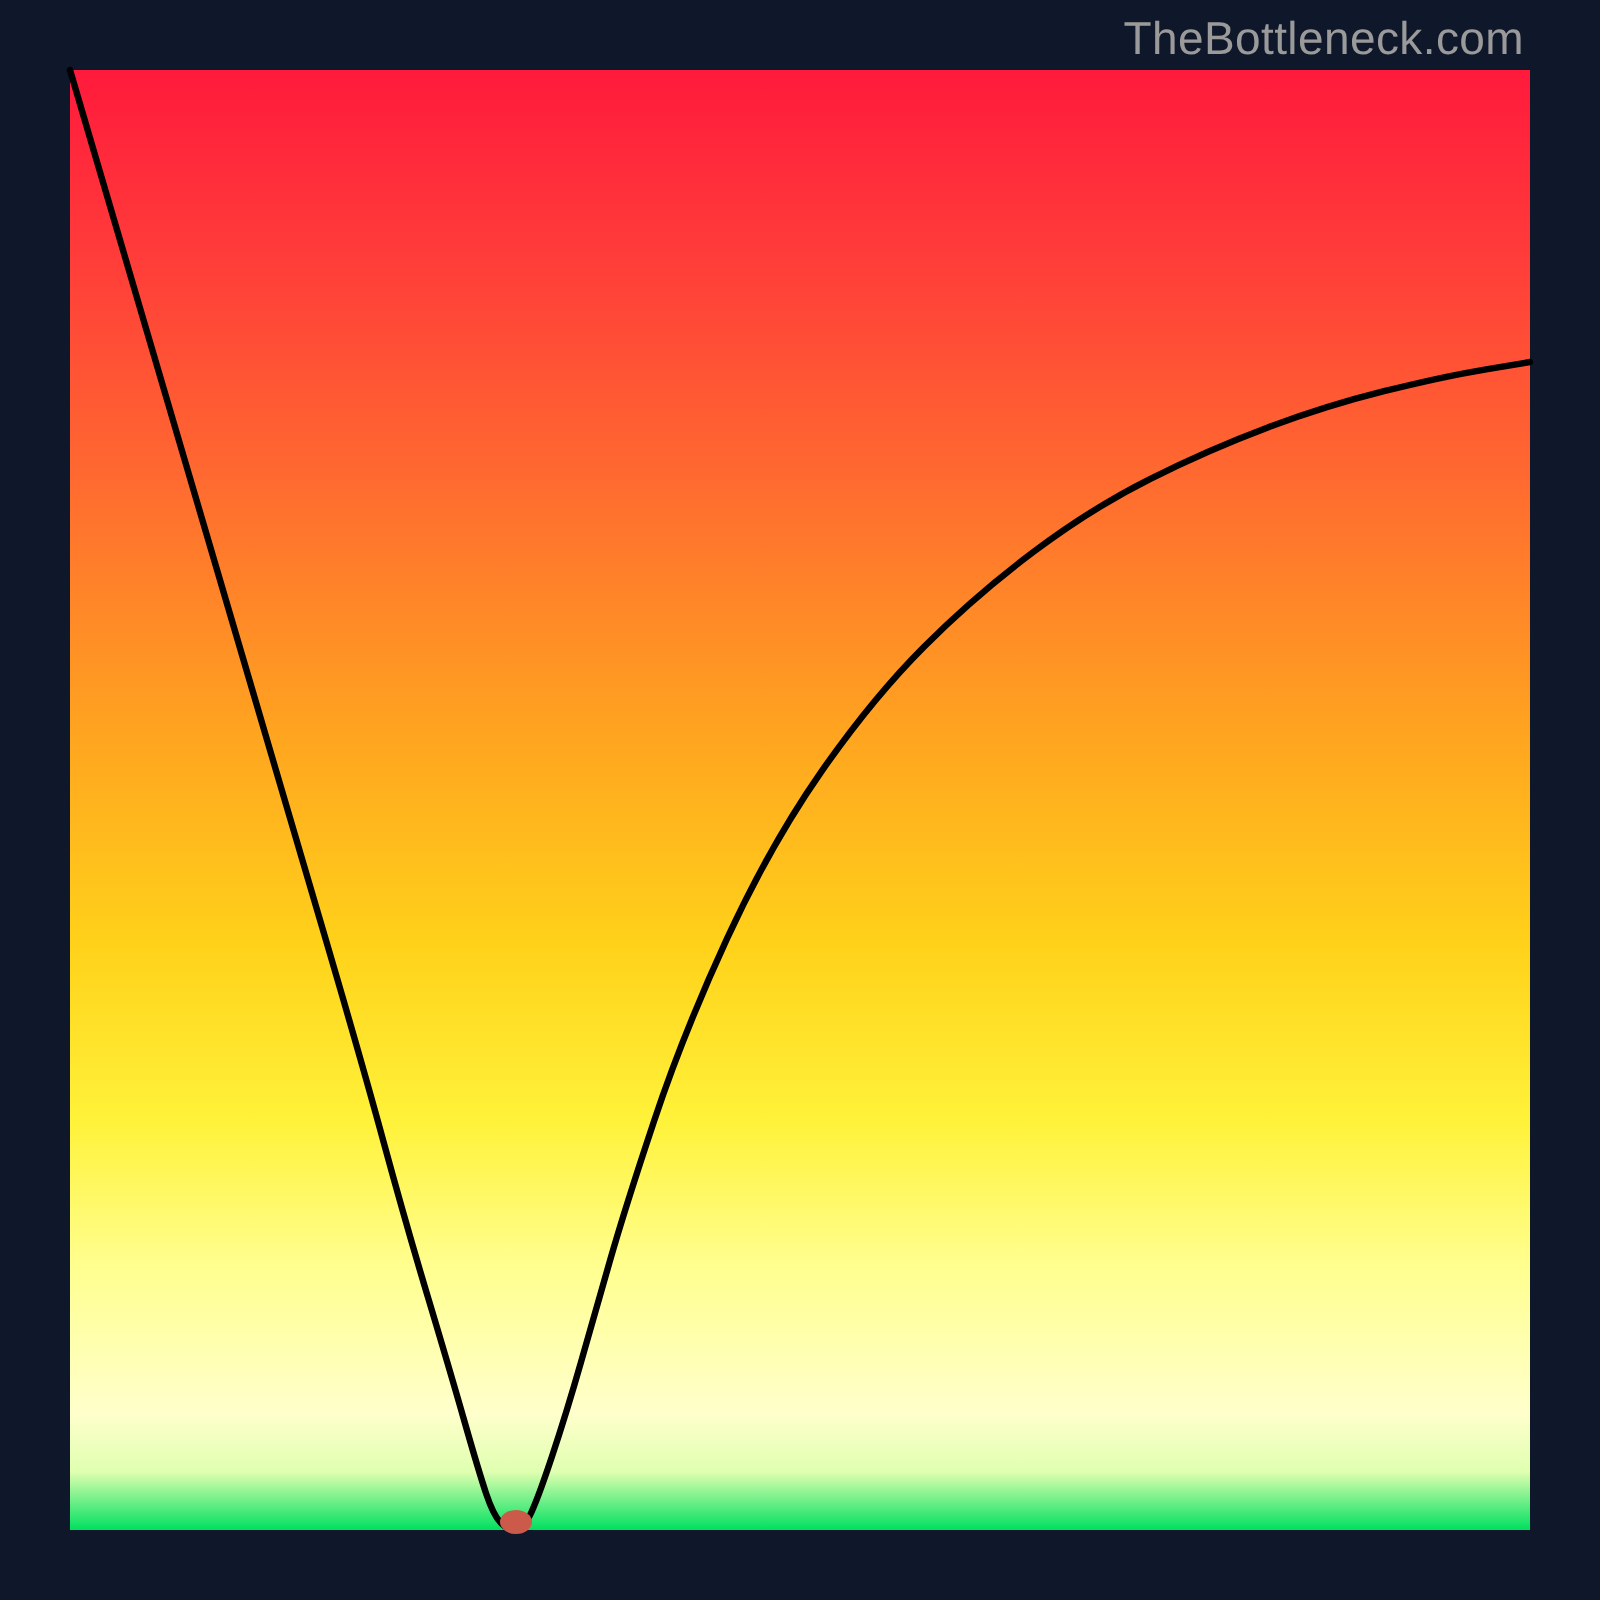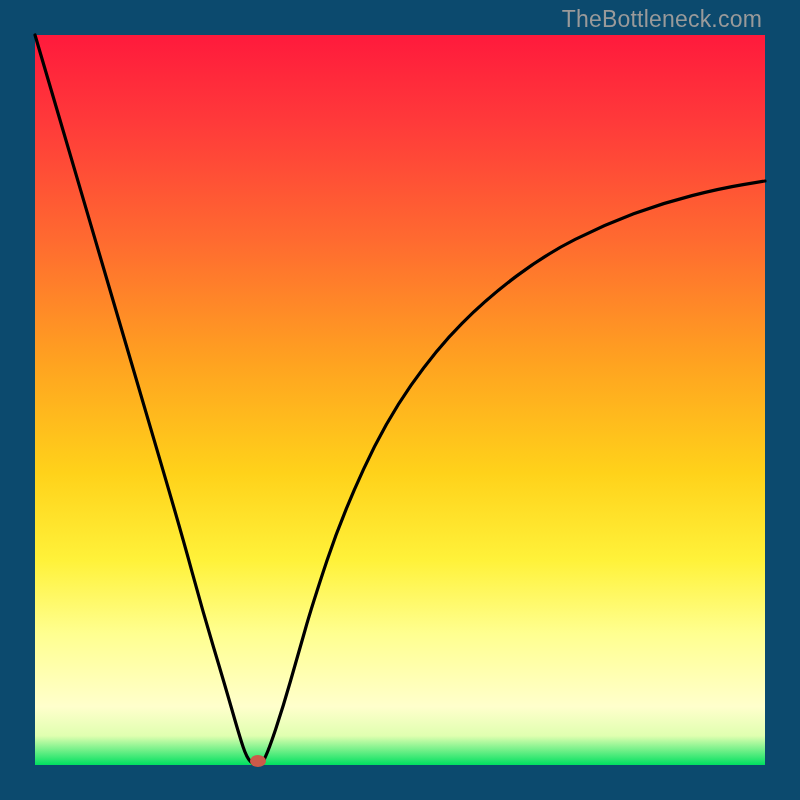--- a/index.html
+++ b/index.html
@@ -10,21 +10,21 @@
     background: #000000;
     overflow: hidden;
     font-family: Arial, Helvetica, sans-serif;
   }
   .frame {
     position: absolute;
     top: 0;
     left: 0;
     width: 800px;
     height: 800px;
-    background: #0c4a6e;
+    background: #0f172a;
   }
   .plot-area {
     position: absolute;
     top: 35px;
     left: 35px;
     width: 730px;
     height: 730px;
     
     background: linear-gradient(
       to bottom,

